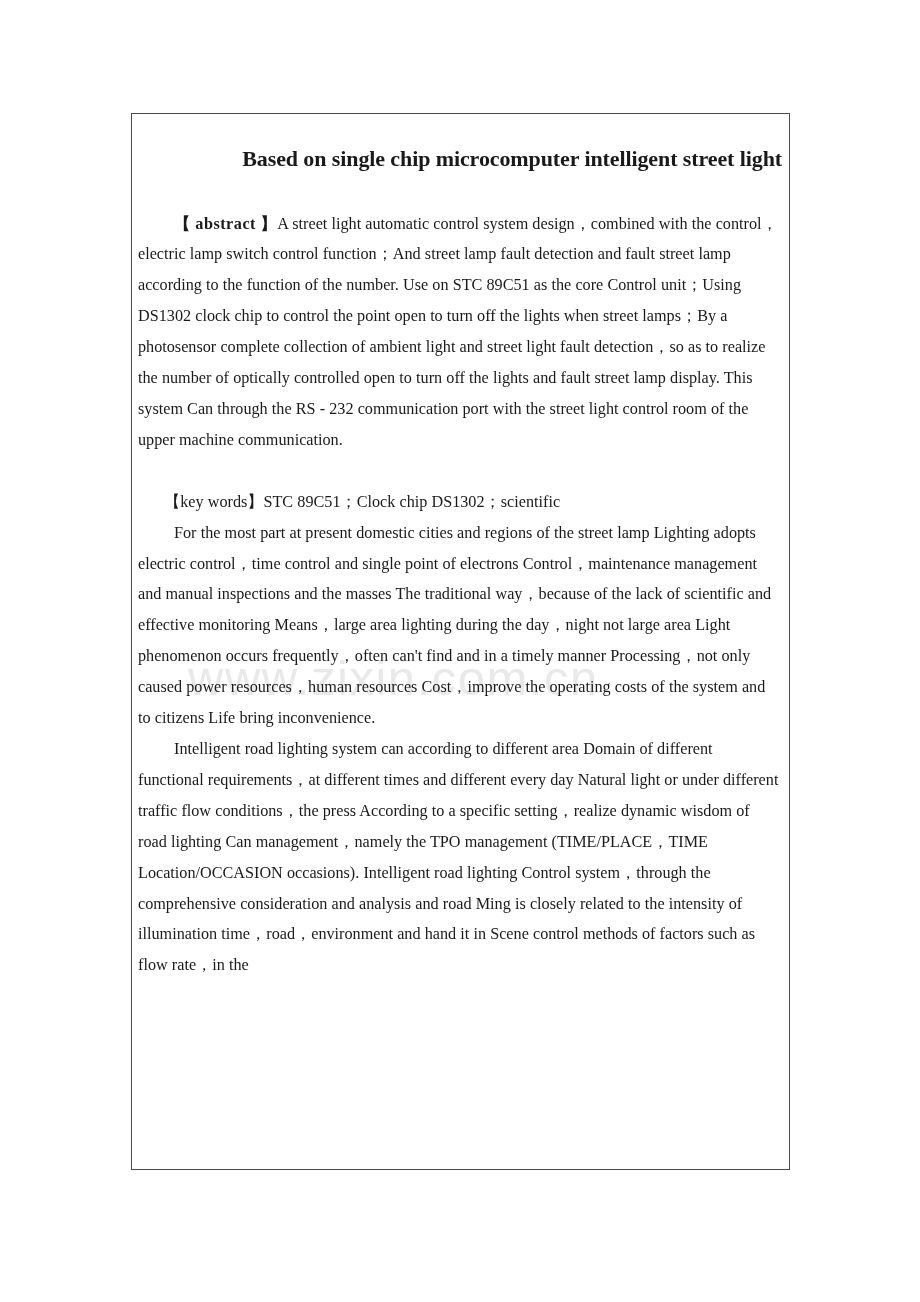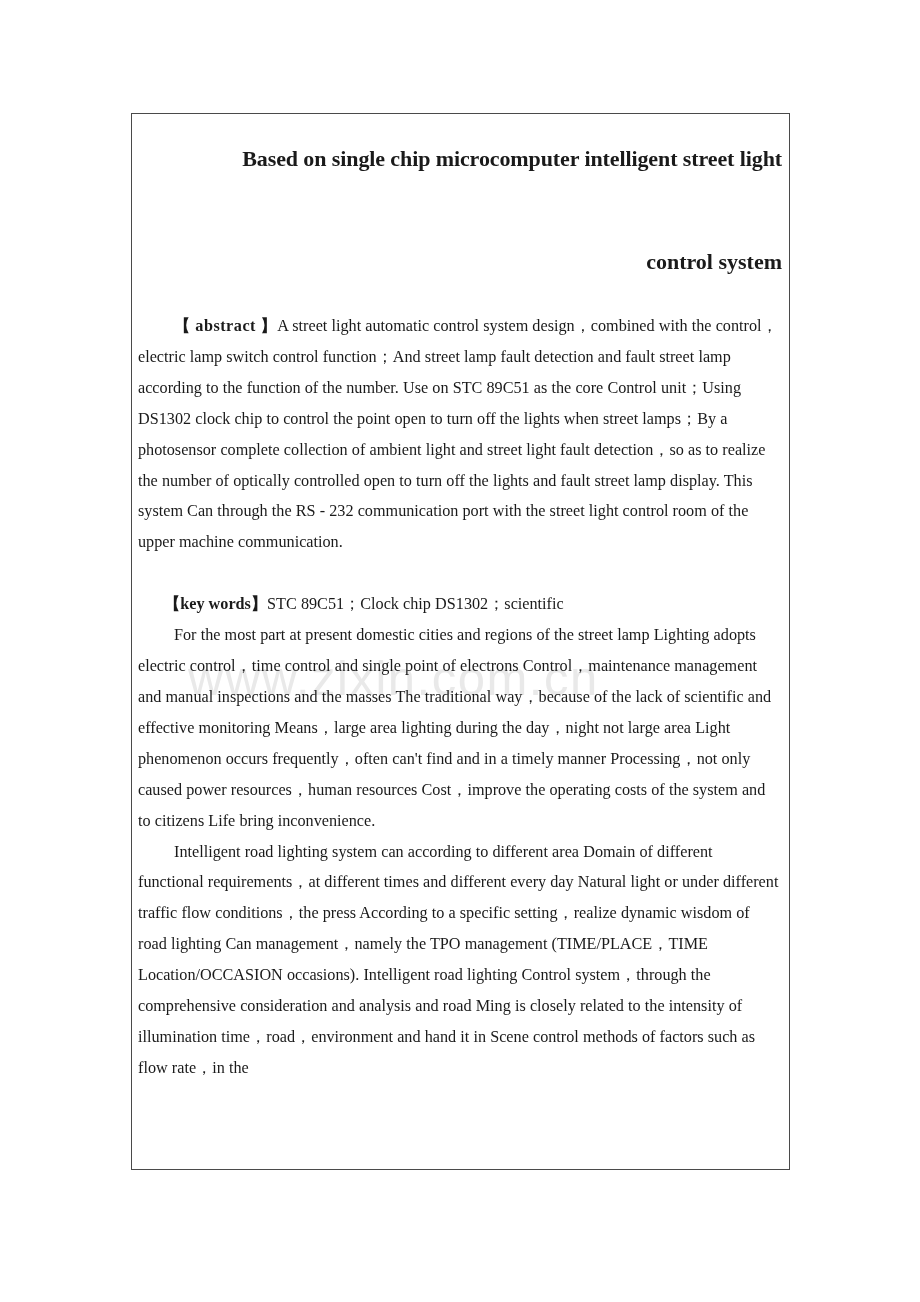--- a/index.html
+++ b/index.html
@@ -86,21 +86,21 @@
     text-justify: inter-word;
     word-spacing: 0.1px;
   }
   .para.indent {
     text-indent: 36px;
   }
   .para.indent-small {
     text-indent: 26px;
   }
   .lead {
-    font-weight: bold;
+    font-weight: normal;
   }
   .lead-spaced {
     font-weight: bold;
     letter-spacing: 0.5px;
   }
 
   #abstract-para { margin-top: 36px; }
   #keywords-para { margin-top: 31px; }
   #intro-heading  { margin-top: 0px; }
   #intro-para-1   { margin-top: 0px; }
@@ -111,21 +111,20 @@
 
 <div id="document-frame">
   <div id="frame-inner">
 
     <div id="watermark">www.zixin.com.cn</div>
 
     <div id="content">
 
       <h1 id="title-line-1" class="doc-title">Based on single chip microcomputer intelligent street light</h1>
 
-      <h1 id="title-line-2" class="doc-title">control system</h1>
 
       <p id="abstract-para" class="para indent"><span class="lead-spaced">【 abstract 】</span><span>A street light automatic control system design，combined with the control，electric lamp switch control function；And street lamp fault detection and fault street lamp according to the function of the number. Use on STC 89C51 as the core Control unit；Using DS1302 clock chip to control the point open to turn off the lights when street lamps；By a photosensor complete collection of ambient light and street light fault detection，so as to realize the number of optically controlled open to turn off the lights and fault street lamp display. This system Can through the RS - 232 communication port with the street light control room of the upper machine communication.</span></p>
 
       <p id="keywords-para" class="para indent-small"><span class="lead">【key words】</span><span>STC 89C51；Clock chip DS1302；scientific</span></p>
 
 
       <p id="intro-para-1" class="para indent">For the most part at present domestic cities and regions of the street lamp Lighting adopts electric control，time control and single point of electrons Control，maintenance management and manual inspections and the masses The traditional way，because of the lack of scientific and effective monitoring Means，large area lighting during the day，night not large area Light phenomenon occurs frequently，often can't find and in a timely manner Processing，not only caused power resources，human resources Cost，improve the operating costs of the system and to citizens Life bring inconvenience.</p>
 
       <p id="intro-para-2" class="para indent">Intelligent road lighting system can according to different area Domain of different functional requirements，at different times and different every day Natural light or under different traffic flow conditions，the press According to a specific setting，realize dynamic wisdom of road lighting Can management，namely the TPO management (TIME/PLACE，TIME Location/OCCASION occasions). Intelligent road lighting Control system，through the comprehensive consideration and analysis and road Ming is closely related to the intensity of illumination time，road，environment and hand it in Scene control methods of factors such as flow rate，in the</p>
 

